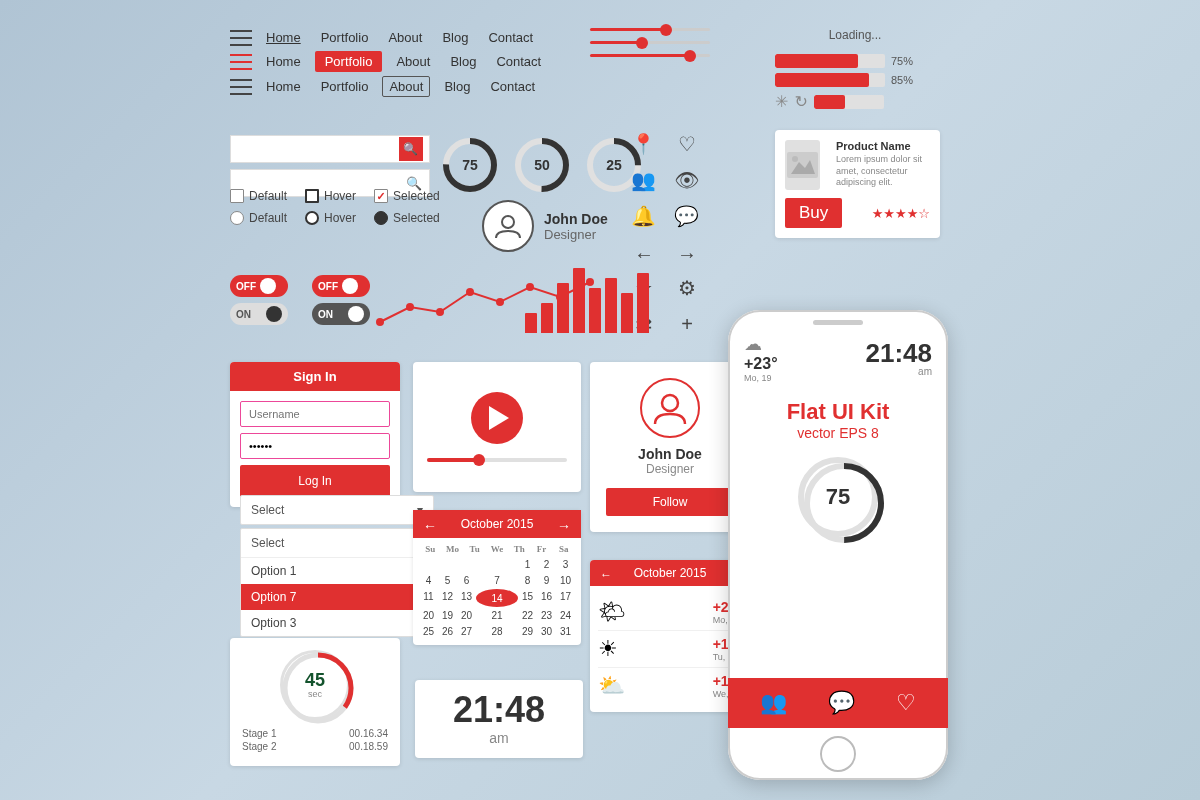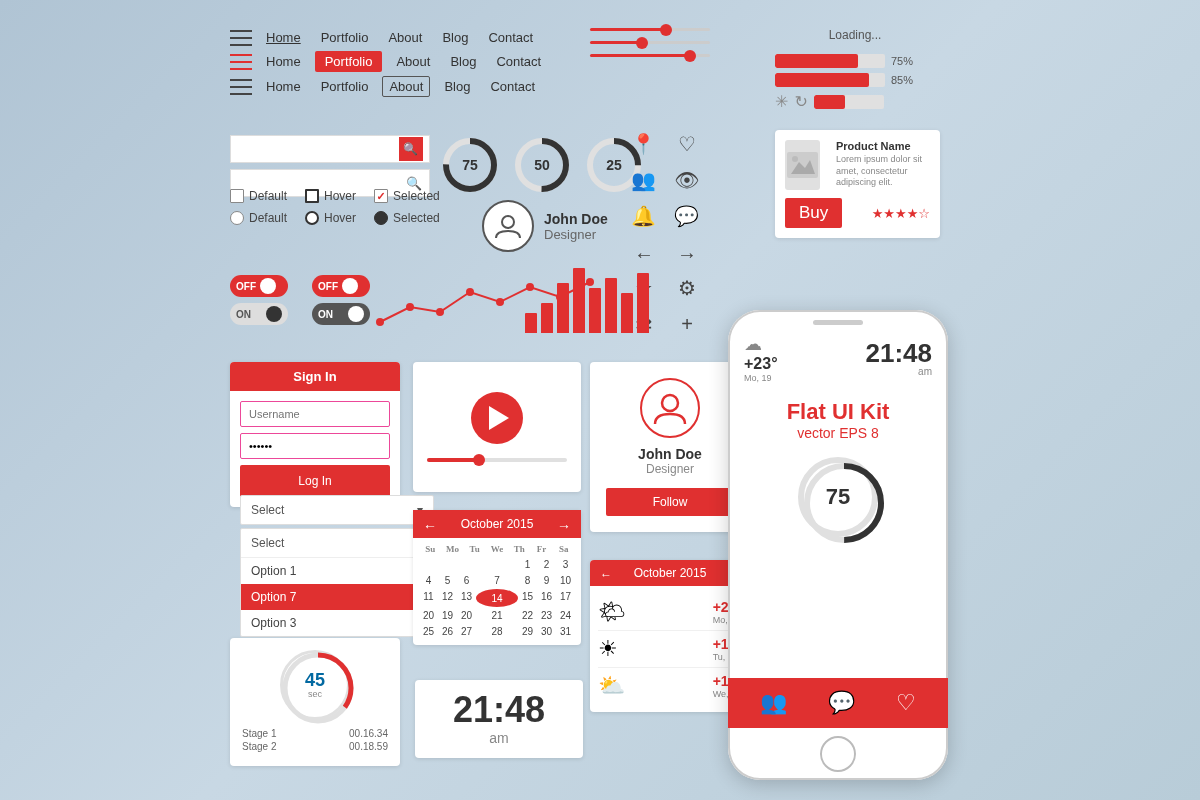--- a/index.html
+++ b/index.html
@@ -649,21 +649,21 @@
 
     .timer-circle svg {
       position: absolute;
       top: -3px;
       left: -3px;
     }
 
     .timer-number {
       font-size: 18px;
       font-weight: bold;
-      color: #0369a1;
+      color: #14532d;
       line-height: 1;
     }
 
     .timer-unit {
       font-size: 9px;
       color: #888;
     }
 
     .timer-stages {
       text-align: left;

